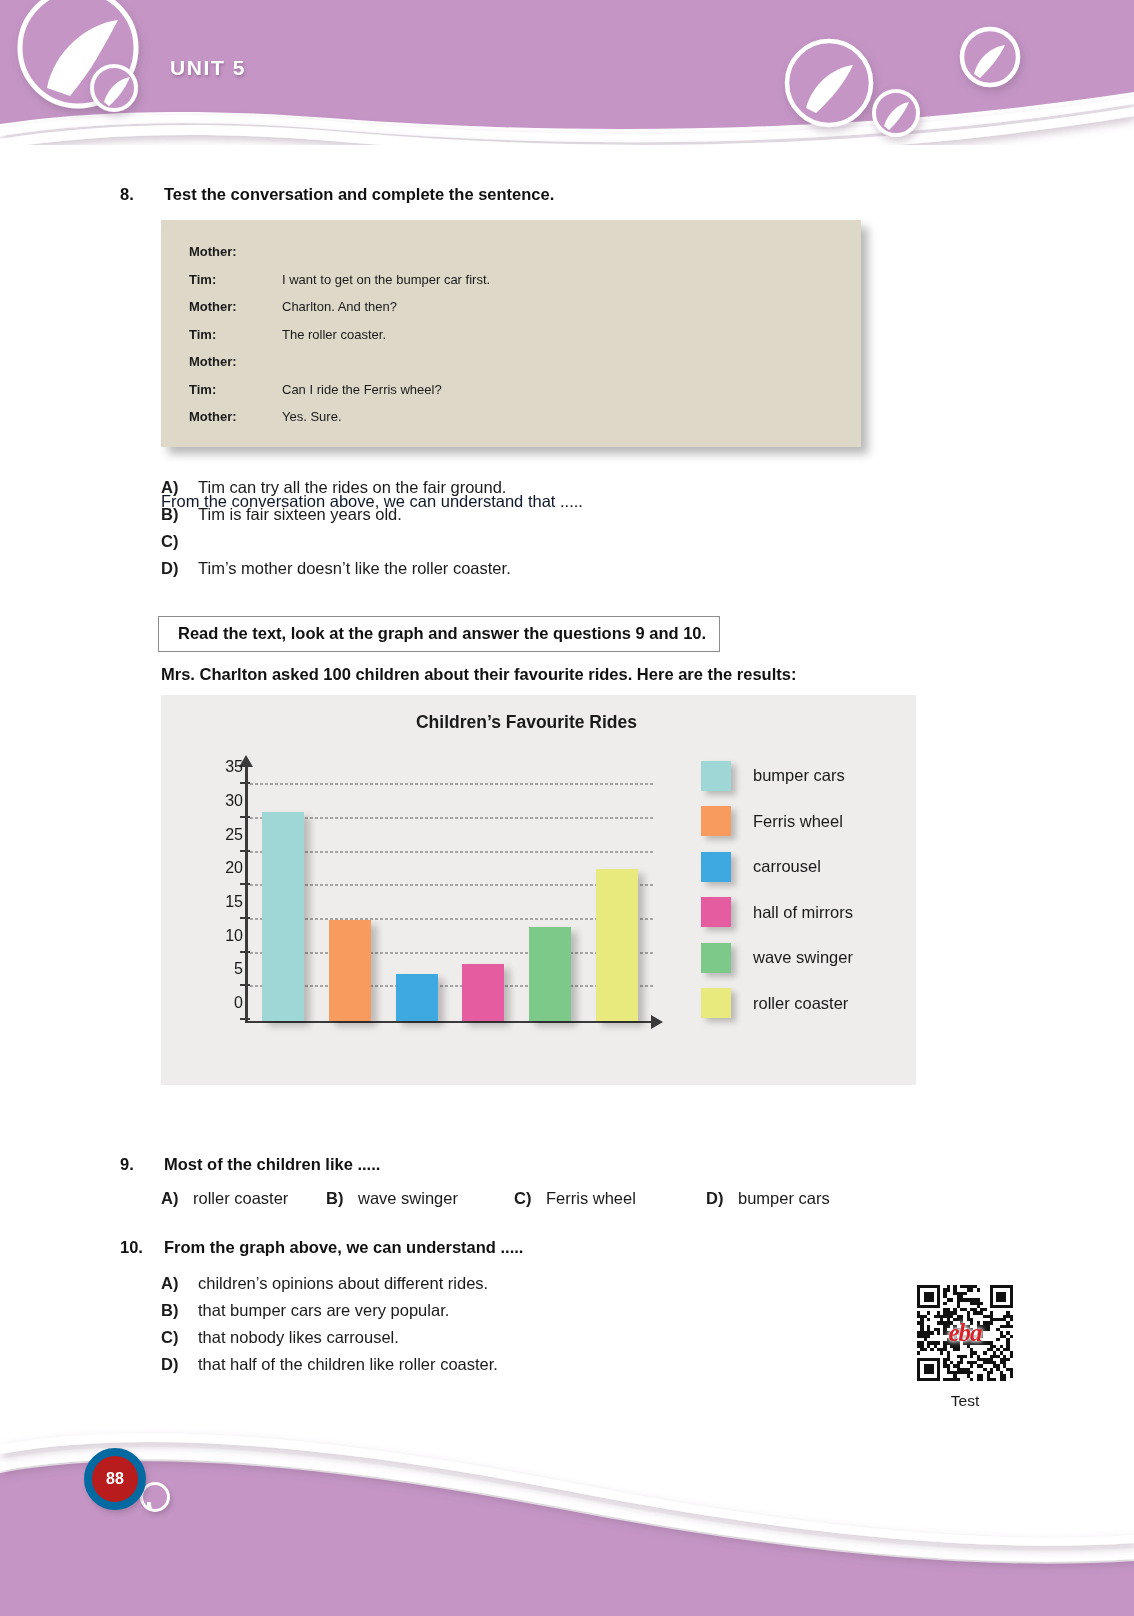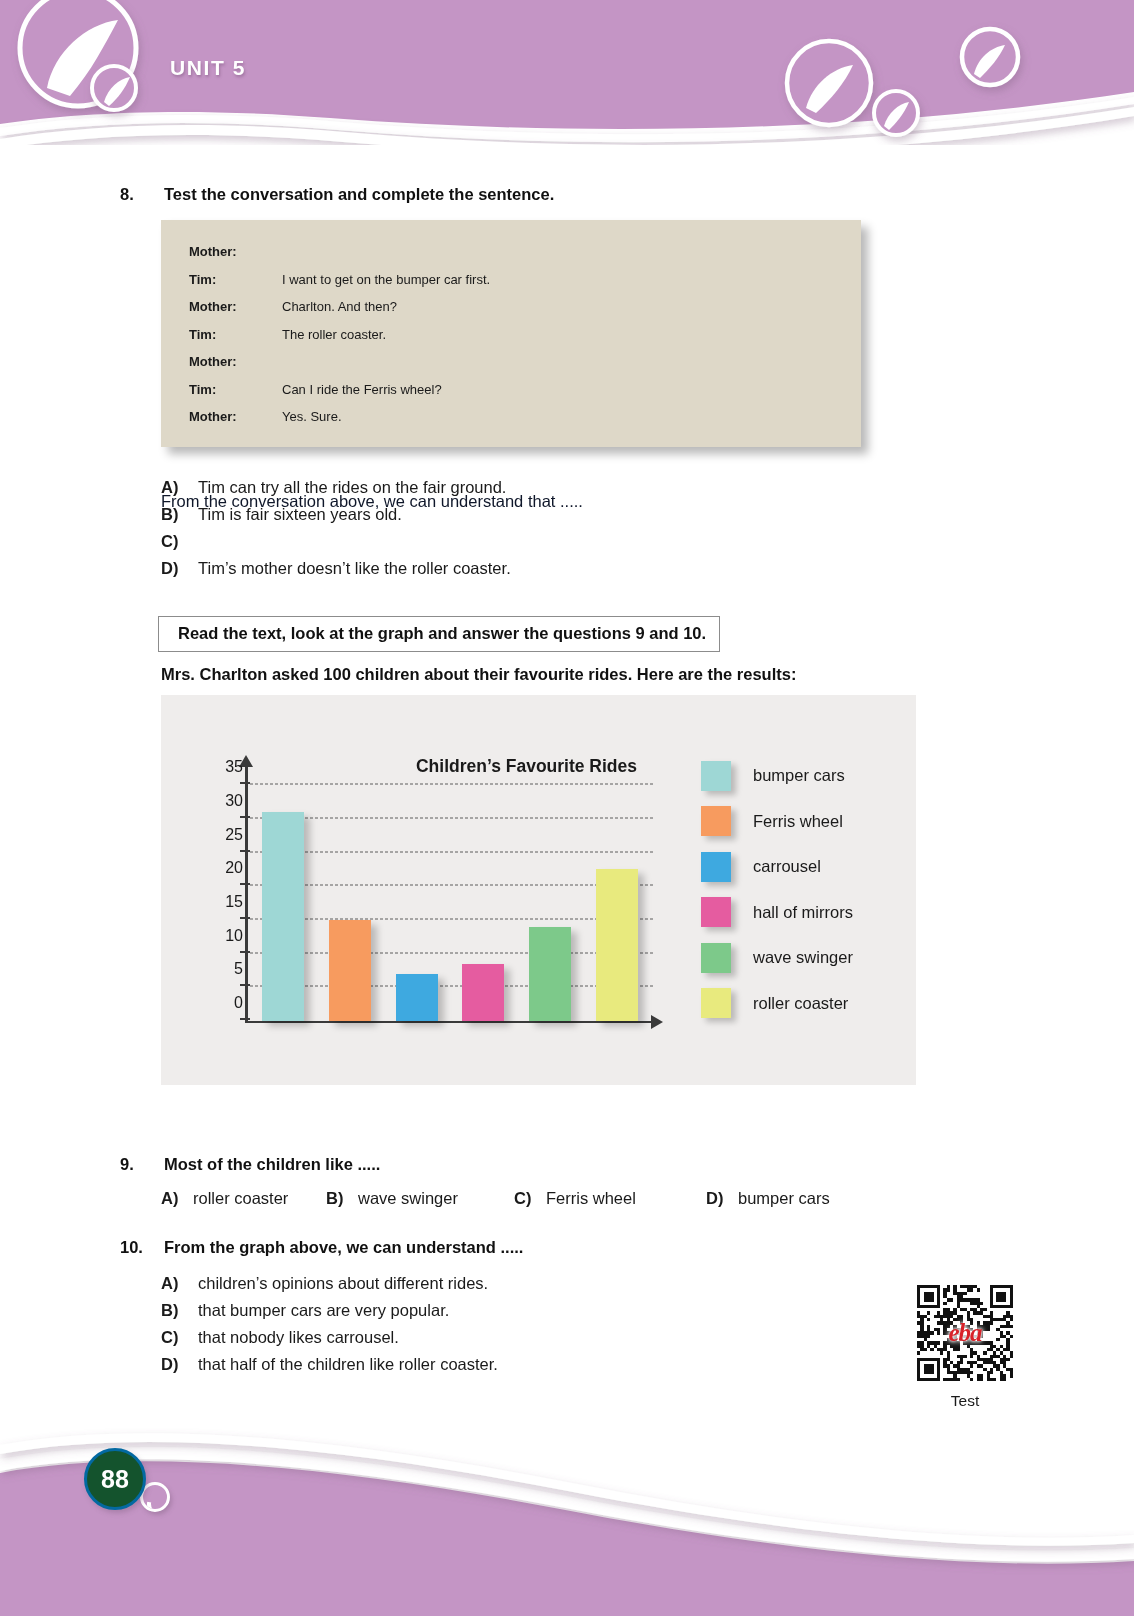--- a/index.html
+++ b/index.html
@@ -20,22 +20,22 @@
     letter-spacing: 1.6px;
     text-shadow: 1px 2px 3px rgba(110,70,110,0.45);
   }
 
   
   .footer-banner { position: absolute; left: 0; bottom: 0; width: 1134px; height: 215px; overflow: hidden; }
   .footer-banner svg { position: absolute; left: 0; top: 0; }
   .page-number {
     position: absolute; left: 84px; top: 1448px;
     width: 62px; height: 62px; border-radius: 50%;
-    background: #14532d; border: 3px solid #0369a1;
-    color: #ffffff; font-size: 25px; font-weight: bold;
+    background: #b91c1c; border: 8px solid #0369a1;
+    color: #ffffff; font-size: 16px; font-weight: bold;
     display: flex; align-items: center; justify-content: center;
     box-shadow: 2px 3px 5px rgba(120,90,120,0.35);
     z-index: 5;
   }
   .page-number-dot {
     position: absolute; left: 140px; top: 1482px;
     width: 30px; height: 30px; border-radius: 50%;
     background: #c495c5; border: 3px solid #ffffff;
     box-shadow: 2px 3px 4px rgba(120,90,120,0.35);
     z-index: 4; overflow: hidden;
@@ -92,21 +92,20 @@
   
   .chart-panel {
     position: absolute; left: 161px; top: 535px;
     width: 755px; height: 390px;
     background: #efedec;
   }
   .chart-title {
     position: absolute; left: 0; right: 0; top: 17px;
     text-align: center; font-size: 17.5px; font-weight: bold; color: #1a1a1a;
     padding-right: 24px;
-    margin-top: 44px;
   }
   .plot {
     position: absolute; left: 34px; top: 55px;
     width: 460px; height: 305px;
   }
   .y-axis-line {
     position: absolute; left: 50px; bottom: 32px; width: 2.5px; height: 258px;
     background: #3a3a3a;
   }
   .y-axis-arrow {

